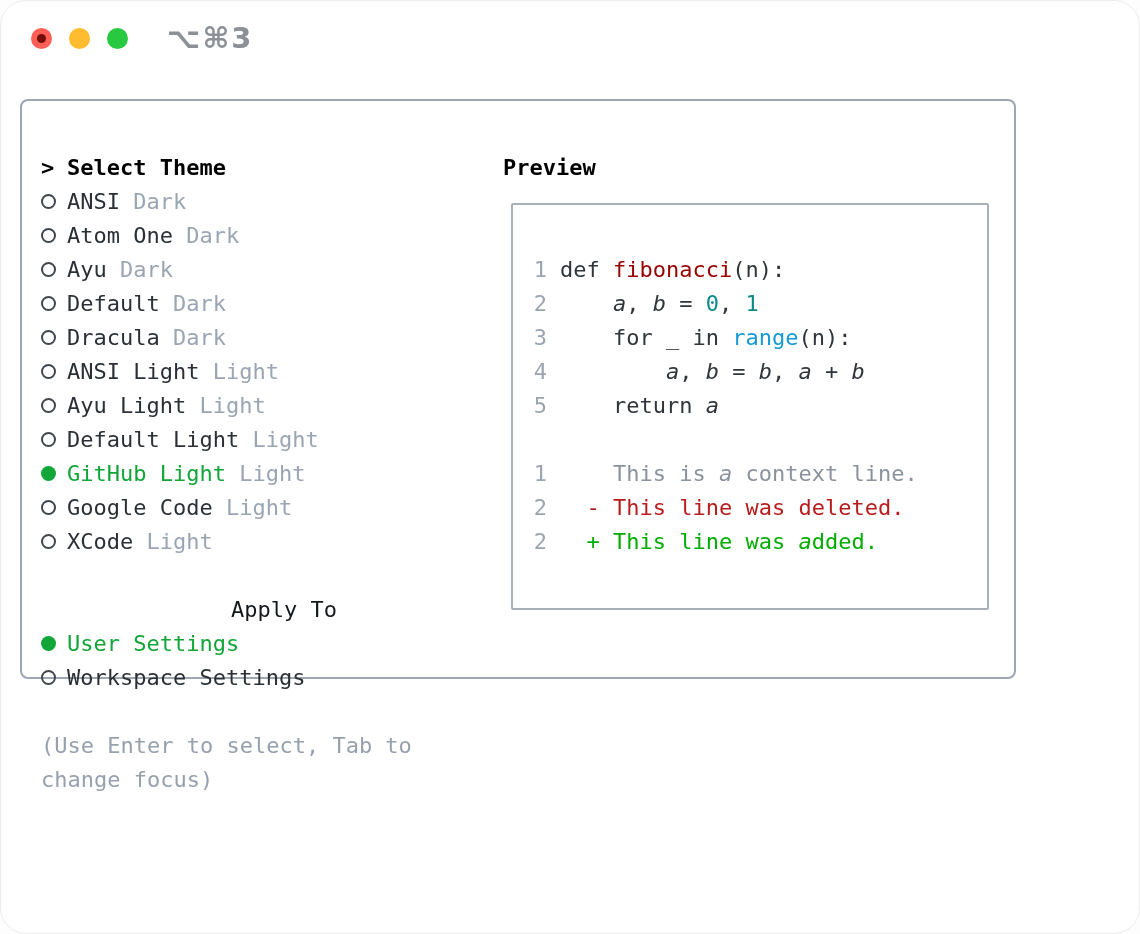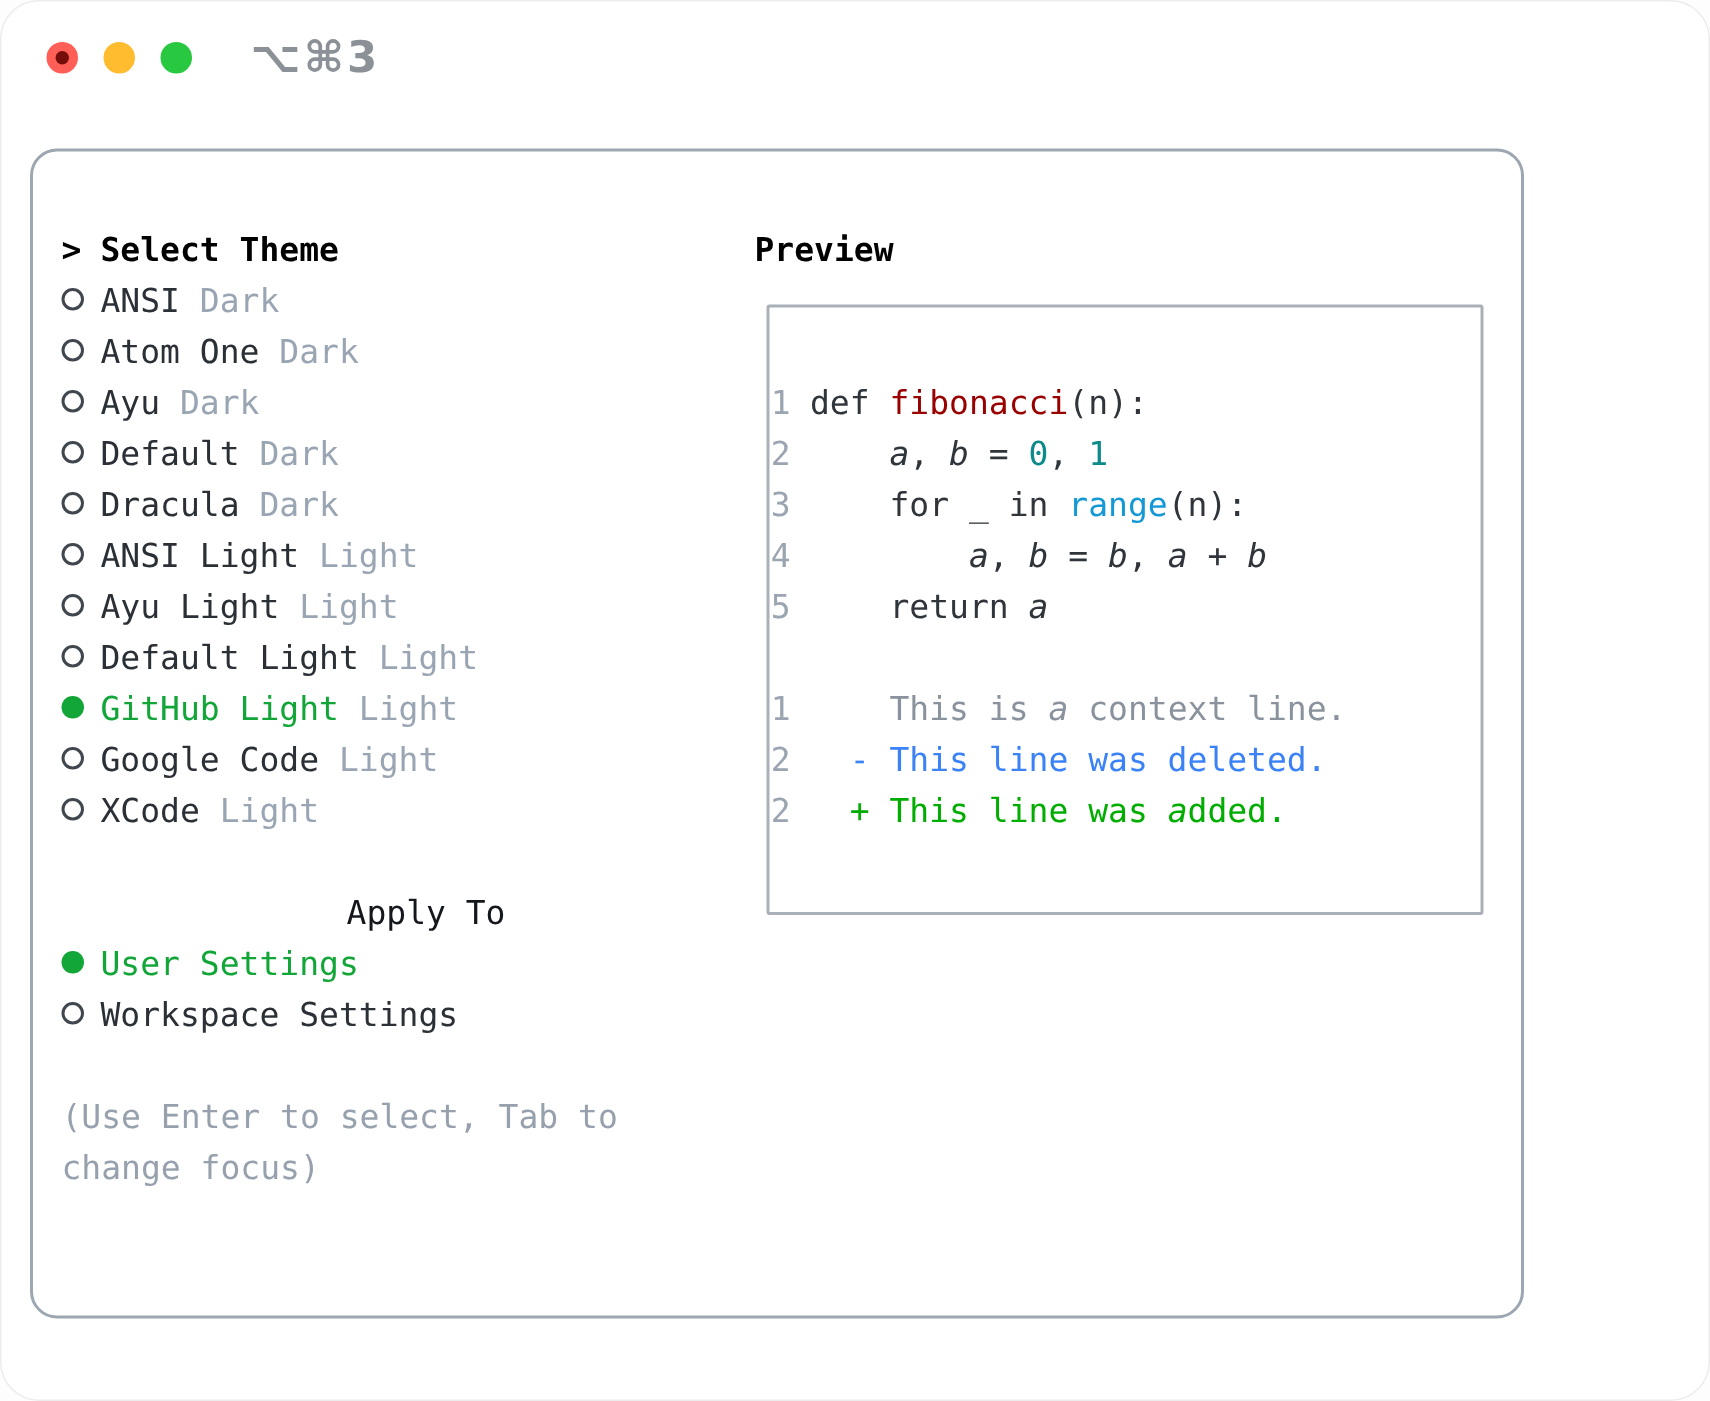--- a/index.html
+++ b/index.html
@@ -22,22 +22,22 @@
   .traffic .dot {
     position:absolute; left:6px; top:6px; width:9px; height:9px;
     border-radius:50%; background:#750e0b;
   }
   .win-title {
     position:absolute; left:166px; top:20px; font-family:"DejaVu Sans", sans-serif;
     font-size:29px; font-weight:700; color:#8b9197; letter-spacing:2px;
   }
   
   .panel {
-    position:absolute; left:19px; top:98px; width:996px; height:780px;
-    border:2px solid #9da7b1; border-radius:18px; background:#fff;
+    position:absolute; left:19px; top:98px; width:996px; height:580px;
+    border:2px solid #9da7b1; border-radius:8px; background:#fff;
   }
   .row { height:34px; line-height:34px; font-size:22px; white-space:pre; }
   .left-col { position:absolute; left:19px; top:50px; width:460px; }
   .hdr { font-weight:700; color:#000; }
   .hdr .prefix { display:inline-block; width:26px; font-weight:700; color:#000; }
   .apply-hdr { color:#14181d; padding-left:26px;text-align:center; }
   .bullet {
     display:inline-block; width:15px; height:15px; border-radius:50%;
     border:2px solid #41474e; margin-right:11px; vertical-align:middle;
     position:relative; top:-2px;
@@ -48,30 +48,30 @@
   .opt-variant { color:#9aa5b3; }
   .hint-line { color:#97a1ae; }
   .blank-row { height:34px; }
   
   .preview-title { position:absolute; left:481px; top:50px; font-weight:700; color:#000; }
   .preview-box {
     position:absolute; left:489px; top:102px; width:478px; height:407px;
     border:2px solid #a9b0b8; border-radius:2px; background:#fff;
   }
   .code-rows { position:absolute; left:0; top:48px; right:0; }
-  .code-row { height:34px; line-height:34px; font-size:22px; white-space:pre; }
+  .code-row { height:34px; line-height:34px; font-size:22px; white-space:pre; padding-left:20px; }
   .ln { display:inline-block; width:14px; text-align:right; margin-right:13px; color:#9ba5b2; }
   .seg-plain   { color:#2f353b; }
   .seg-function{ color:#990000; }
   .seg-number  { color:#0d8a8a; }
   .seg-builtin { color:#1499d6;text-align:right; }
   .seg-variable{ color:#2f353b; font-style:italic; }
   .seg-context { color:#8a939d; }
   .seg-context-italic { color:#8a939d; font-style:italic; }
-  .seg-deleted { color:#3b82f6;margin-top:12px; }
+  .seg-deleted { color:#b91c1c;margin-top:12px; }
   .seg-added   { color:#00ad00; }
   .seg-added-italic { color:#00ad00; font-style:italic; }
 </style>
 </head>
 <body>
 
 <div class="window">
 
   <div class="titlebar">
     <div class="traffic close">

